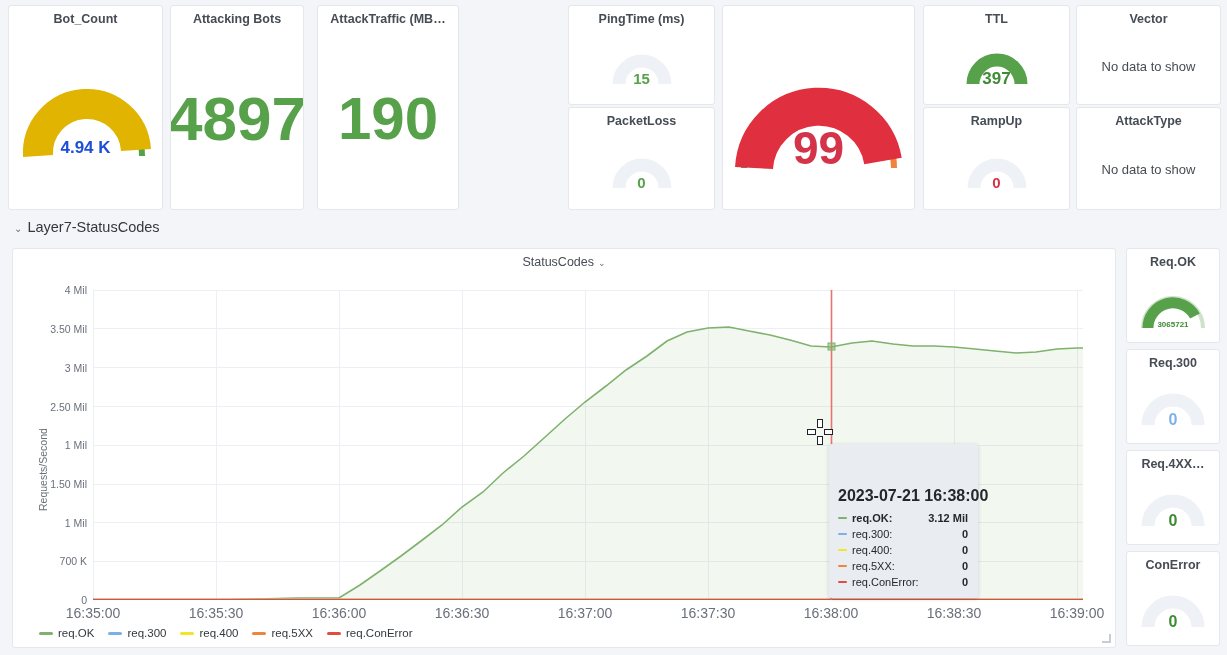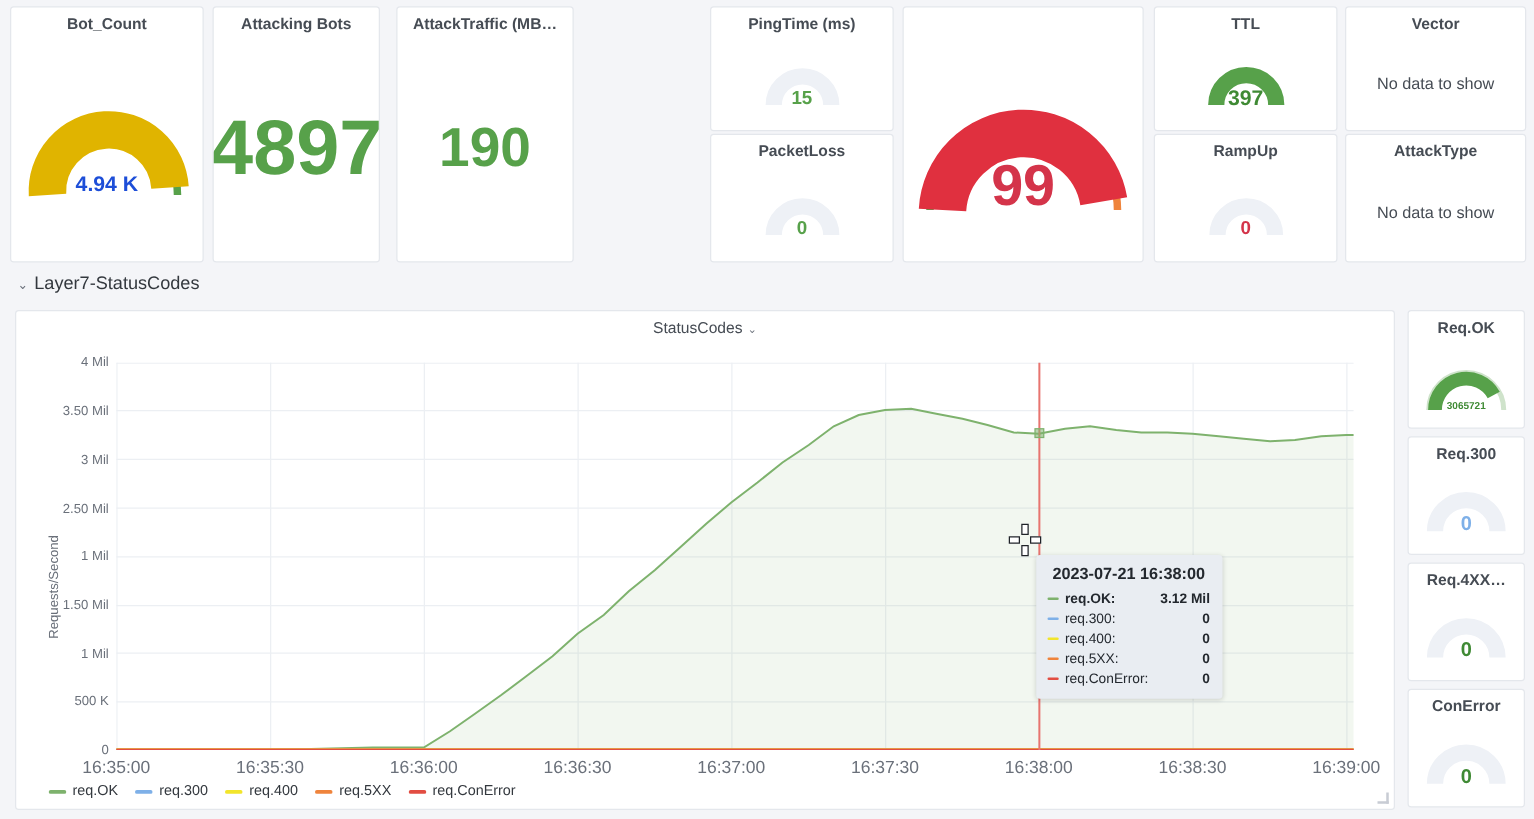--- a/index.html
+++ b/index.html
@@ -122,24 +122,25 @@
     position: absolute;
     background: #e9edf2;
     border-radius: 3px;
     padding: 7px 10px 8px 9px;
     box-shadow: 0 1px 4px rgba(0,0,0,0.16);
     font-size: 11px;
     color: #23282e;
   }
   .tt-time {
     font-weight: bold;
-    font-size: 13px;
+    font-size: 16px;
     text-align: center;
     margin-bottom: 5px;
     white-space: nowrap;
+    margin-top: 36px;
   }
   .tt-row {
     display: flex; align-items: center;
     height: 16px;
     white-space: nowrap;
   }
   .tt-dash { width: 9px; height: 2.5px; border-radius: 2px; margin-right: 5px; flex: none; }
   .tt-name { flex: none; }
   .tt-val { margin-left: auto; padding-left: 18px; font-weight: normal; }
   .tt-row.bold .tt-val, .tt-row.bold .tt-name { font-weight: bold; }
@@ -181,21 +182,21 @@
   <div class="panel" style="left:170px; top:5px; width:134px; height:205px;">
     <div class="panel-title">Attacking Bots</div>
     <div class="panel-body">
       <div class="bignum" style="font-size:62px;">4897</div>
     </div>
   </div>
 
   <div class="panel" style="left:317px; top:5px; width:142px; height:205px;">
     <div class="panel-title">AttackTraffic (MB…</div>
     <div class="panel-body">
-      <div class="bignum" style="font-size:44px;">190</div>
+      <div class="bignum" style="font-size:60px;">190</div>
     </div>
   </div>
 
   <div class="panel" style="left:568px; top:5px; width:147px; height:100px;">
     <div class="panel-title">PingTime (ms)</div>
     <div class="panel-body" style="top:26px;">
       <div class="gauge" style="width:62px;height:38px;">
         <svg width="62" height="38" viewBox="0 0 62 38" aria-hidden="true">
           <path d="M 8 35 A 23 23 0 0 1 54 35" fill="none" stroke="#eef1f6" stroke-width="13" stroke-linecap="butt"></path>
         </svg>
@@ -282,21 +283,21 @@
 
     <div class="ylab" style="left:24px; top:262px;">Requests/Second</div>
 
     <div class="ytick" style="left:22px; top:35px; width:52px;">4 Mil</div>
     <div class="ytick" style="left:22px; top:74px; width:52px;">3.50 Mil</div>
     <div class="ytick" style="left:22px; top:113px; width:52px;">3 Mil</div>
     <div class="ytick" style="left:22px; top:152px; width:52px;">2.50 Mil</div>
     <div class="ytick" style="left:22px; top:190px; width:52px;">1 Mil</div>
     <div class="ytick" style="left:22px; top:229px; width:52px;">1.50 Mil</div>
     <div class="ytick" style="left:22px; top:268px; width:52px;">1 Mil</div>
-    <div class="ytick" style="left:22px; top:306px; width:52px;">500 K</div>
+    <div class="ytick" style="left:22px; top:306px; width:52px;">700 K</div>
     <div class="ytick" style="left:22px; top:345px; width:52px;">0</div>
 
     <div class="plot" style="left:80px; top:41px; width:990px; height:310px;">
       <svg width="990" height="310" viewBox="0 0 990 310" preserveAspectRatio="none" aria-hidden="true">
 
         <g stroke="#eceff3" stroke-width="1">
           <line x1="0" y1="0.5" x2="990" y2="0.5"></line>
           <line x1="0" y1="38.5" x2="990" y2="38.5"></line>
           <line x1="0" y1="77.5" x2="990" y2="77.5"></line>
           <line x1="0" y1="116.5" x2="990" y2="116.5"></line>

